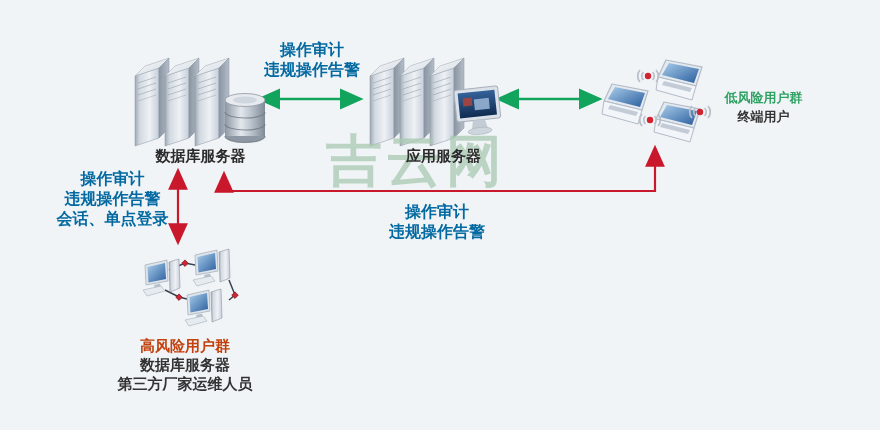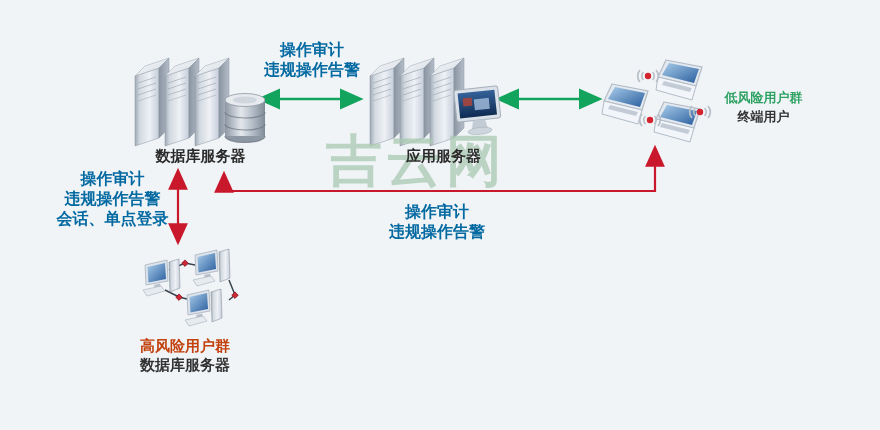--- a/index.html
+++ b/index.html
@@ -172,15 +172,16 @@
     <use href="#pc" x="10" y="12"></use>
     <use href="#pc" x="60" y="2"></use>
     <use href="#pc" x="52" y="42"></use>
     <rect x="49.8" y="14.8" width="4.6" height="4.6" transform="rotate(45 52 17)" fill="#cf2635" stroke="#7e0f1c" stroke-width=".7"></rect>
     <rect x="43.8" y="48.8" width="4.6" height="4.6" transform="rotate(45 46 51)" fill="#cf2635" stroke="#7e0f1c" stroke-width=".7"></rect>
     <rect x="99.8" y="46.8" width="4.6" height="4.6" transform="rotate(45 102 49)" fill="#cf2635" stroke="#7e0f1c" stroke-width=".7"></rect>
   </svg>
   <div class="abs high-risk center">
     <div class="grp-red">高风险用户群</div>
     <div>数据库服务器</div>
+    <div>第三方厂家运维人员</div>
   </div>
 
 </div>
 
 </body></html>

